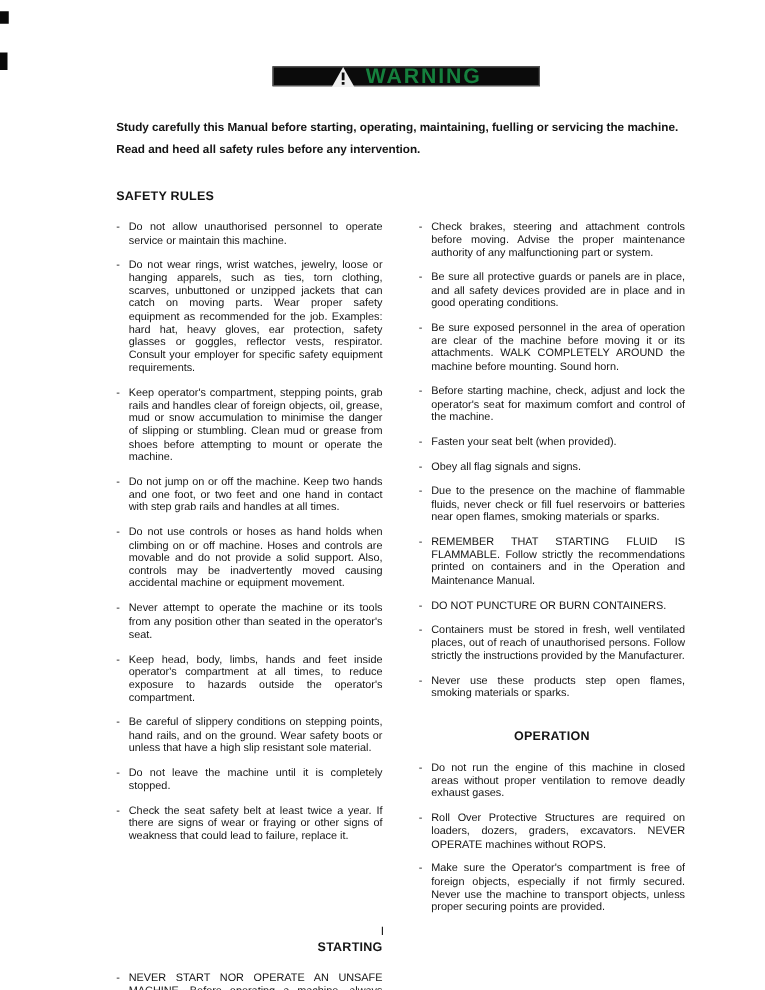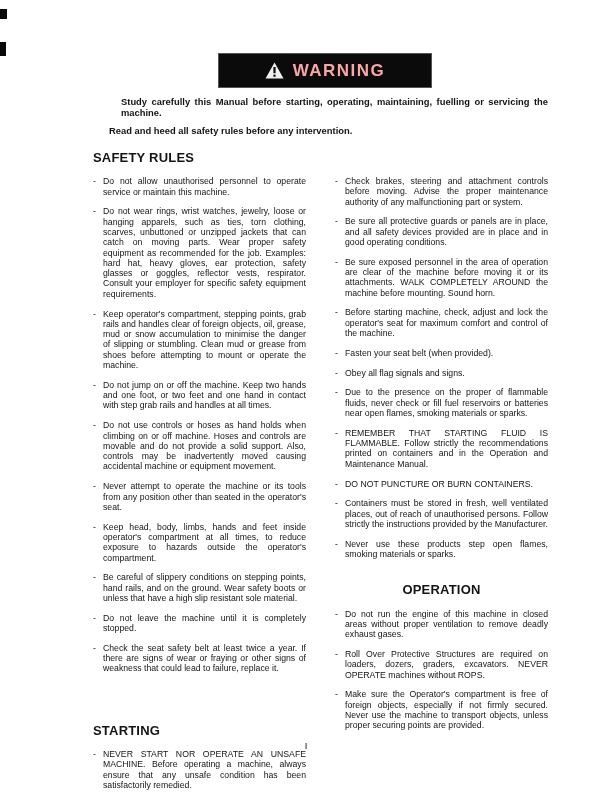--- a/index.html
+++ b/index.html
@@ -13,55 +13,55 @@
     overflow:hidden;
   }
   
   .edge-mark { position:absolute; left:0; background:#0a0a0a; }
   .edge-mark.m1 { top:9px;  width:7px; height:10px; }
   .edge-mark.m2 { top:42px; width:6px; height:14px; }
 
   
   .banner {
     position:absolute; left:218px; top:53px;
-    width:214px; height:35px;
+    width:214px; height:16px;
     background:#0b0b0b;
     border:1px solid #555;
     box-sizing:border-box;
     display:flex; align-items:center; justify-content:center;
     gap:9px;
-    color:#fca5a5;
+    color:#15803d;
   }
   .banner .label {
     font-size:17px; font-weight:bold; letter-spacing:1.5px;
   }
   .tri { display:inline-flex; }
 
   
   .intro {
     position:absolute; left:93px; top:96px; width:455px;
     font-size:9.4px; line-height:11.4px; font-weight:bold;
   }
   .intro p { margin:0; }
-  .intro p.justify { text-align:justify;margin-left:28px; }
-  .intro p + p { margin-top:6px;margin-left:16px; }
+  .intro p.justify { text-align:justify; }
+  .intro p + p { margin-top:6px; }
 
   
   .columns {
     position:absolute; left:93px; top:153px; width:455px;
     display:flex; gap:29px;
   }
   .col { width:213px; font-size:8.7px; line-height:10.3px; }
   .col.right { padding-top:23px; box-sizing:border-box; }
 
   .sec-heading {
-    font-size:13px; font-weight:bold;
+    font-size:10px; font-weight:bold;
     margin:0 0 13px 0; letter-spacing:0.2px;
   }
-  .sec-heading.starting  { margin-top:52px; }
+  .sec-heading.starting  { margin-top:80px;text-align:right; }
   .sec-heading.operation { margin-top:26px;text-align:center; }
 
   ul.bullets { list-style:none; margin:0; padding:0; }
   li.bullet { display:flex; margin:0 0 9.5px 0; }
   li.bullet .dash { flex:none; width:10px; }
   li.bullet .btxt { flex:1; text-align:justify; }
 
   .pagenum {
     position:absolute; left:0; top:740px; width:612px;
     text-align:center; font-size:9.5px; color:#111;
@@ -188,21 +188,21 @@
             <span class="btxt">Fasten your seat belt (when provided).</span>
           </li>
 
           <li class="bullet">
             <span class="dash">-</span>
             <span class="btxt">Obey all flag signals and signs.</span>
           </li>
 
           <li class="bullet">
             <span class="dash">-</span>
-            <span class="btxt">Due to the presence on the proper of flammable fluids, never check or fill fuel reservoirs or batteries near open flames, smoking materials or sparks.</span>
+            <span class="btxt">Due to the presence on the machine of flammable fluids, never check or fill fuel reservoirs or batteries near open flames, smoking materials or sparks.</span>
           </li>
 
           <li class="bullet">
             <span class="dash">-</span>
             <span class="btxt">REMEMBER THAT STARTING FLUID IS FLAMMABLE. Follow strictly the recommendations printed on containers and in the Operation and Maintenance Manual.</span>
           </li>
 
           <li class="bullet">
             <span class="dash">-</span>
             <span class="btxt">DO NOT PUNCTURE OR BURN CONTAINERS.</span>

